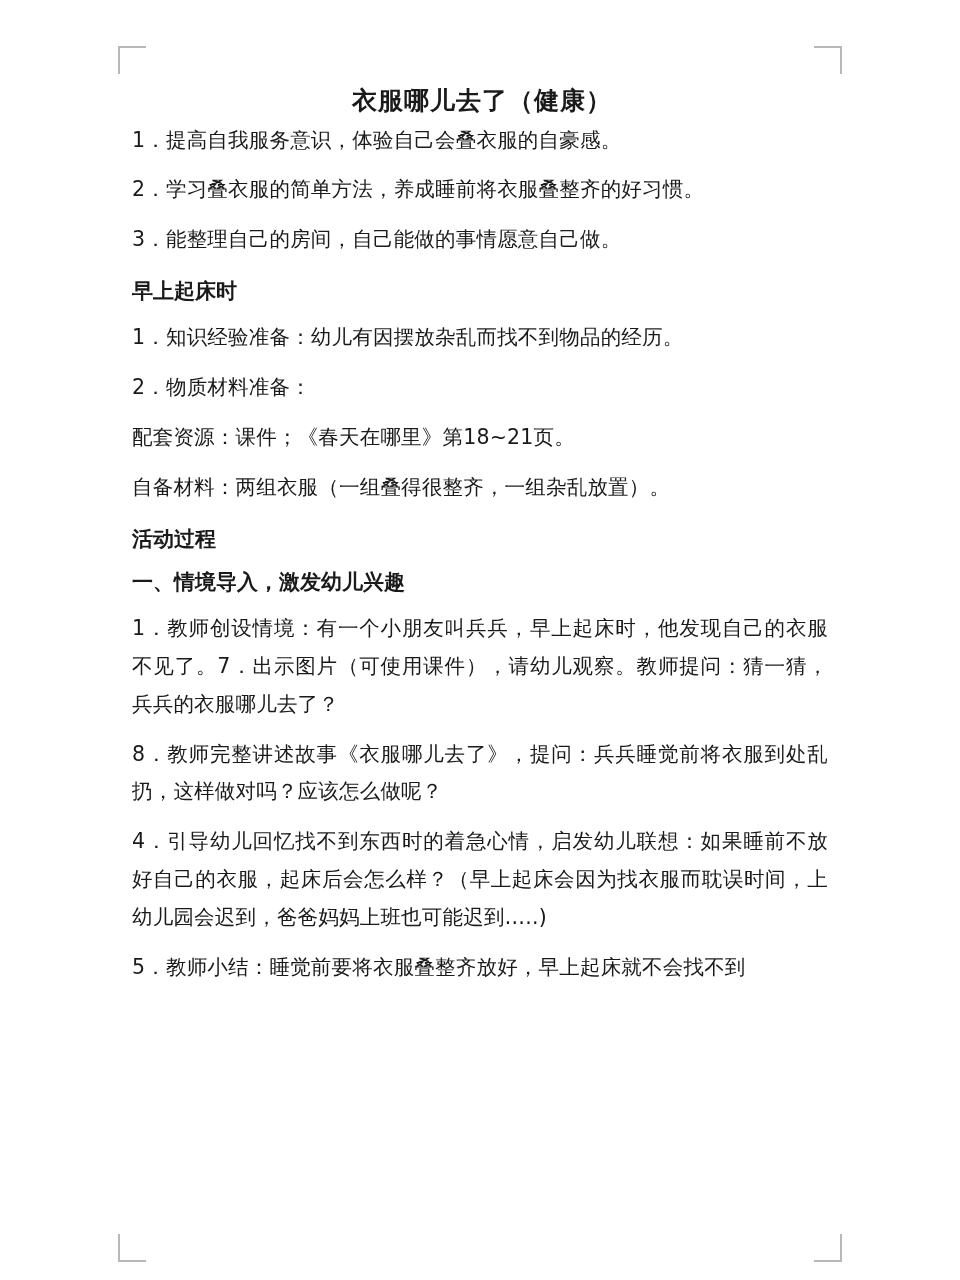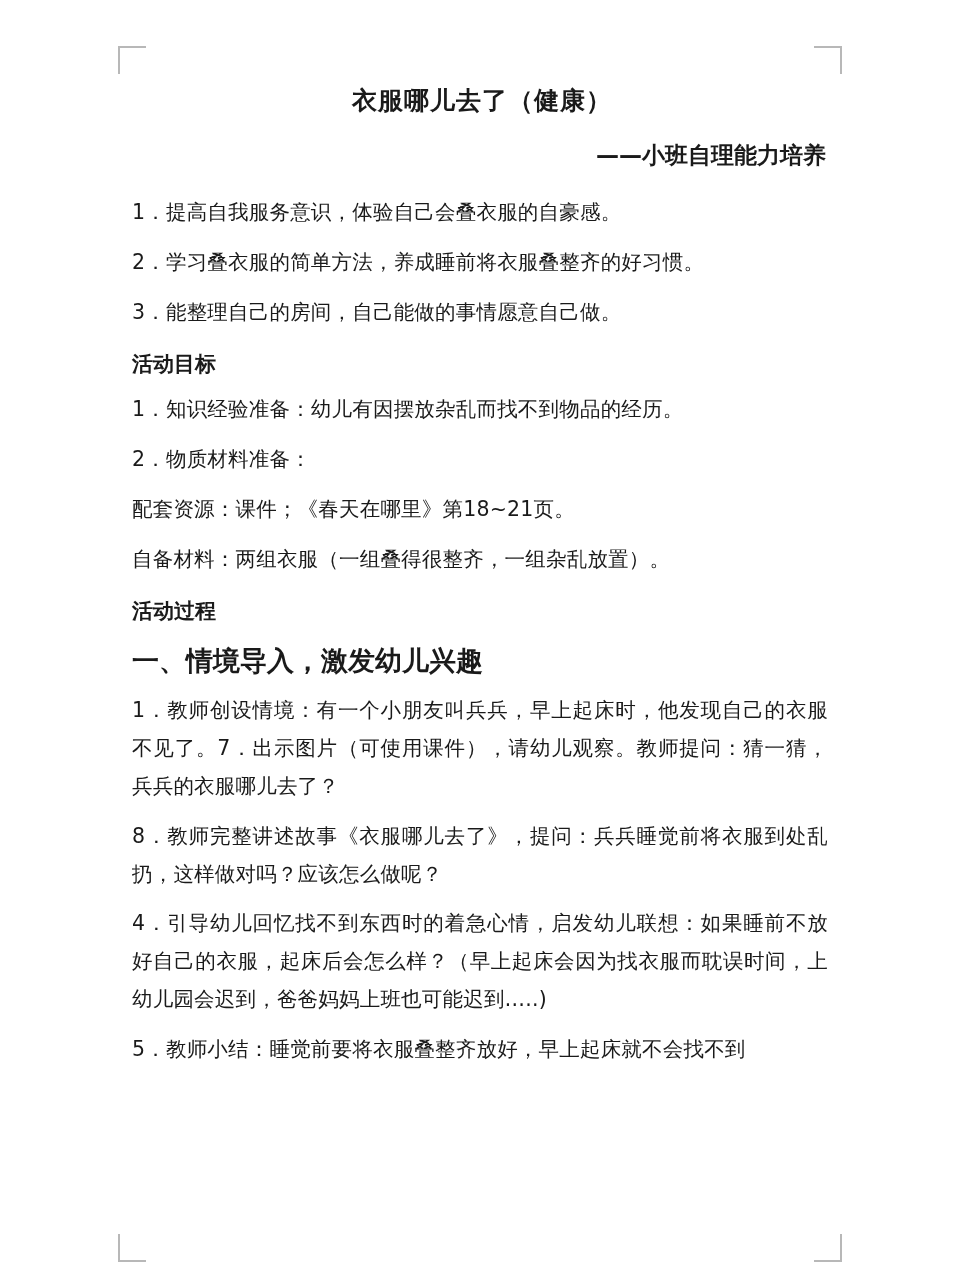--- a/index.html
+++ b/index.html
@@ -45,39 +45,39 @@
     top: 70px;
     left: 132px;
     width: 700px;
   }
 
   .doc-title {
     text-align: center;
     font-size: 25px;
     font-weight: bold;
     letter-spacing: 1px;
-    margin: 12px 0 18px 0;
+    margin: 12px 0 2px 0;
     line-height: 1.5;
   }
   .doc-subtitle {
     text-align: right;
     font-size: 23px;
     font-weight: bold;
     margin: 0 6px 22px 0;
     line-height: 1.5;
   }
 
   .section-heading {
     font-size: 21px;
     font-weight: bold;
     margin: 16px 0 10px 0;
     line-height: 1.6;
   }
   .sub-heading {
-    font-size: 27px;
+    font-size: 21px;
     font-weight: bold;
     margin: 2px 0 10px 0;
     line-height: 1.6;
   }
   .para {
     font-size: 20.5px;
     line-height: 1.85;
     margin: 0 4px 12px 0;
     text-align: justify;
     letter-spacing: 0.2px;
@@ -89,27 +89,26 @@
 <div class="page">
 
   <div class="crop tl"></div>
   <div class="crop tr"></div>
   <div class="crop bl"></div>
   <div class="crop br"></div>
 
   <div class="content">
 
     <div class="doc-title">衣服哪儿去了（健康）</div>
-    <div class="doc-subtitle">——小班自理能力培养</div>
 
     <p class="para">1．提高自我服务意识，体验自己会叠衣服的自豪感。</p>
     <p class="para">2．学习叠衣服的简单方法，养成睡前将衣服叠整齐的好习惯。</p>
     <p class="para">3．能整理自己的房间，自己能做的事情愿意自己做。</p>
 
-    <div class="section-heading">活动目标</div>
+    <div class="section-heading">早上起床时</div>
     <p class="para">1．知识经验准备：幼儿有因摆放杂乱而找不到物品的经历。</p>
     <p class="para">2．物质材料准备：</p>
     <p class="para">配套资源：课件；《春天在哪里》第18~21页。</p>
     <p class="para">自备材料：两组衣服（一组叠得很整齐，一组杂乱放置）。</p>
 
     <div class="section-heading">活动过程</div>
     <div class="sub-heading">一、情境导入，激发幼儿兴趣</div>
     <p class="para">1．教师创设情境：有一个小朋友叫兵兵，早上起床时，他发现自己的衣服不见了。7．出示图片（可使用课件），请幼儿观察。教师提问：猜一猜，兵兵的衣服哪儿去了？</p>
     <p class="para">8．教师完整讲述故事《衣服哪儿去了》，提问：兵兵睡觉前将衣服到处乱扔，这样做对吗？应该怎么做呢？</p>
     <p class="para">4．引导幼儿回忆找不到东西时的着急心情，启发幼儿联想：如果睡前不放好自己的衣服，起床后会怎么样？（早上起床会因为找衣服而耽误时间，上幼儿园会迟到，爸爸妈妈上班也可能迟到…..)</p>

